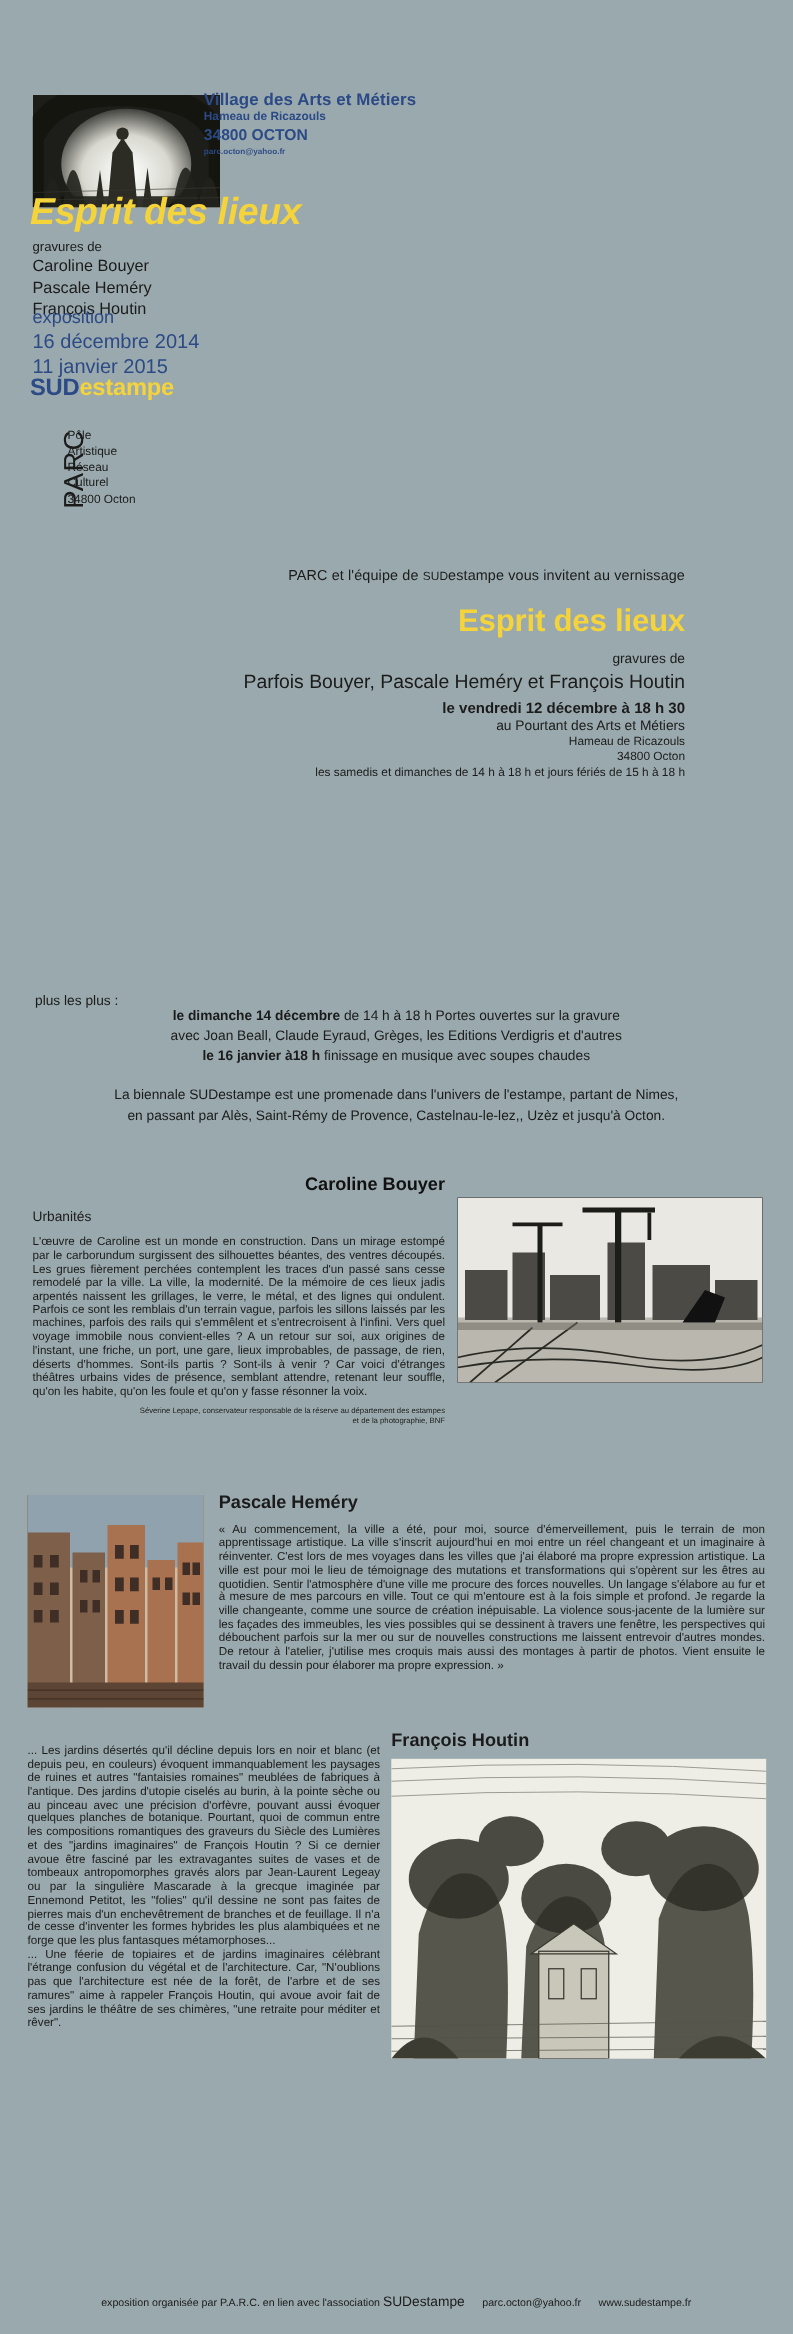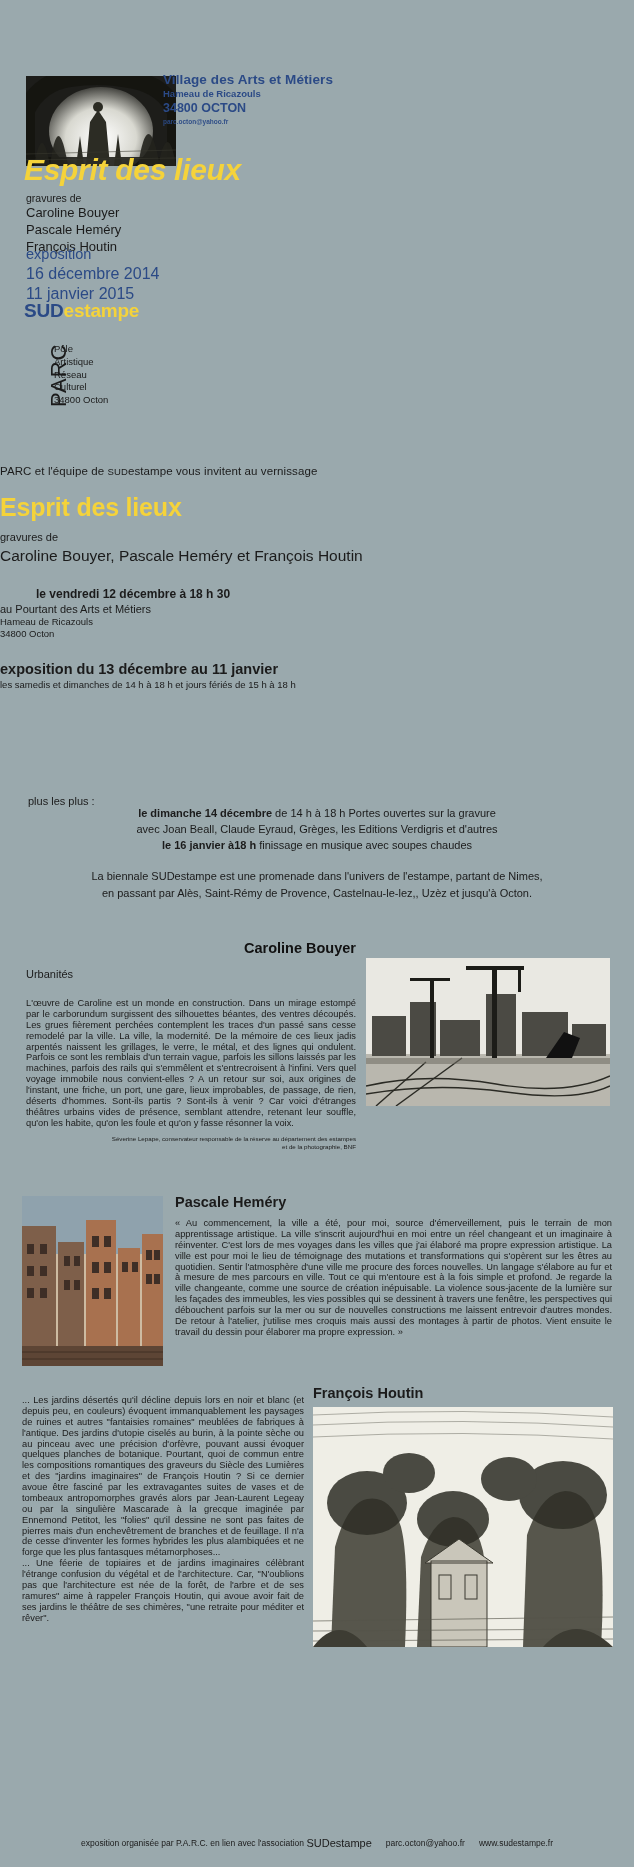--- a/index.html
+++ b/index.html
@@ -48,50 +48,50 @@
   .parc-logo{position:absolute;left:24px;top:295px;width:200px;height:70px;}
   .parc-vert{
     position:absolute;left:0;top:0;
     font-size:22px;font-weight:normal;letter-spacing:1px;
     transform:rotate(-90deg);transform-origin:left top;
     white-space:nowrap;color:#1b1b1b;
   }
   .parc-words{position:absolute;left:30px;top:0;font-size:9.5px;line-height:1.35;}
 
   
-  .invite{position:absolute;left:0;top:465px;width:548px;text-align:left;}
+  .invite{position:absolute;left:0;top:455px;width:548px;text-align:right;}
   .invite .line1{font-size:11.5px;letter-spacing:.1px;}
   .invite .line1 .sm{font-size:9.5px;}
   .invite .title2{
     font-size:25px;font-weight:bold;color:#f5d33a;margin-top:16px;letter-spacing:-.2px;
   }
   .invite .gr2{font-size:11px;margin-top:9px;}
   .invite .art2{font-size:15.5px;margin-top:4px;}
-  .invite .vern{font-size:12px;font-weight:bold;margin-top:22px;padding-left:36px;}
+  .invite .vern{font-size:12px;font-weight:bold;margin-top:4px;padding-left:36px;}
   .invite .vern2{font-size:11px;margin-top:2px;}
   .invite .vern3{font-size:9.5px;margin-top:1px;}
   .invite .vern4{font-size:9.5px;margin-top:1px;}
   .invite .expo2{font-size:14.5px;font-weight:bold;margin-top:22px;}
   .invite .expo2sub{font-size:9.5px;margin-top:2px;}
 
   .plus{position:absolute;left:0;top:795px;width:556px;}
   .plus .plabel{position:absolute;left:28px;top:0;font-size:11px;}
   .plus .pbody{width:634px;text-align:center;font-size:11px;line-height:1.45;}
   .plus .pbody b{font-weight:bold;}
   .plus .row1{padding-top:11px;}
 
   .biennale{
     position:absolute;left:0;top:868px;width:634px;text-align:center;
     font-size:11px;line-height:1.5;
   }
 
   
   .artist-sec{position:absolute;width:634px;}
   .art-name{font-weight:bold;font-size:14.5px;color:#111;}
-  .art-sub{font-size:11px;margin-bottom:18px;}
+  .art-sub{font-size:11px;margin-bottom:8px;}
   .art-body{font-size:9.3px;line-height:1.17;text-align:justify;}
   .art-credit{font-size:6.2px;line-height:1.3;text-align:right;margin-top:6px;}
 
   
   .sec-caroline{top:940px;left:0;}
   .sec-caroline .txt{position:absolute;left:26px;top:28px;width:330px;}
   .sec-caroline .name{position:absolute;left:0;top:0;width:600px;text-align:center;}
   .img-caroline{position:absolute;left:366px;top:18px;width:244px;height:148px;background:#111;overflow:hidden;}
 
   
@@ -190,26 +190,25 @@
       </div>
     </div>
   </div>
 
   <div class="invite">
     <div class="line1">
       <span>PARC et l'équipe de </span><span class="sm">SUD</span><span>estampe</span><span> vous invitent au vernissage</span>
     </div>
     <div class="title2">Esprit des lieux</div>
     <div class="gr2">gravures de</div>
-    <div class="art2">Caroline Bouyer, Pascale Heméry et François Houtin</div>
+    <div class="art2">Parfois Bouyer, Pascale Heméry et François Houtin</div>
     <div class="vern">le vendredi 12 décembre à 18 h 30</div>
     <div class="vern2">au Pourtant des Arts et Métiers</div>
     <div class="vern3">Hameau de Ricazouls</div>
     <div class="vern4">34800 Octon</div>
-    <div class="expo2">exposition du 13 décembre au 11 janvier</div>
     <div class="expo2sub">les samedis et dimanches de 14 h à 18 h et jours fériés de 15 h à 18 h</div>
   </div>
 
   <div class="plus">
     <div class="plabel">plus les plus :</div>
     <div class="pbody">
       <div class="row1">
         <b>le dimanche 14 décembre</b><span> de 14 h à 18 h Portes ouvertes sur la gravure</span>
       </div>
       <div>avec Joan Beall, Claude Eyraud, Grèges,  les Editions Verdigris et d'autres</div>

